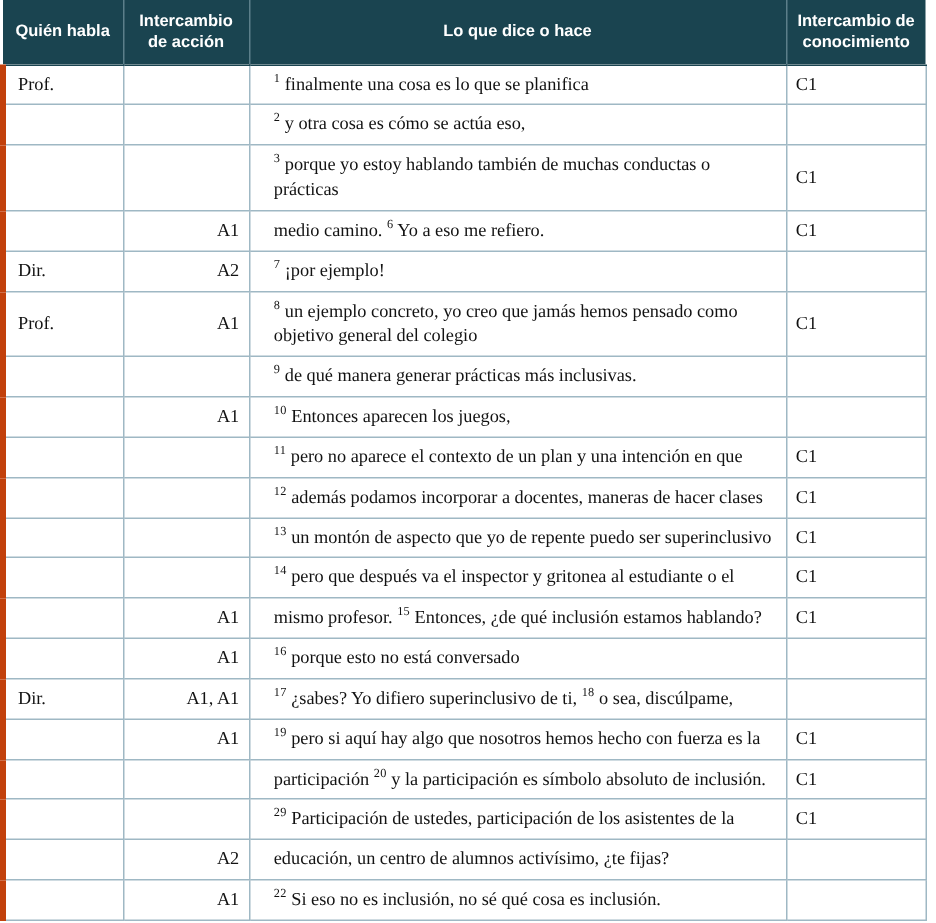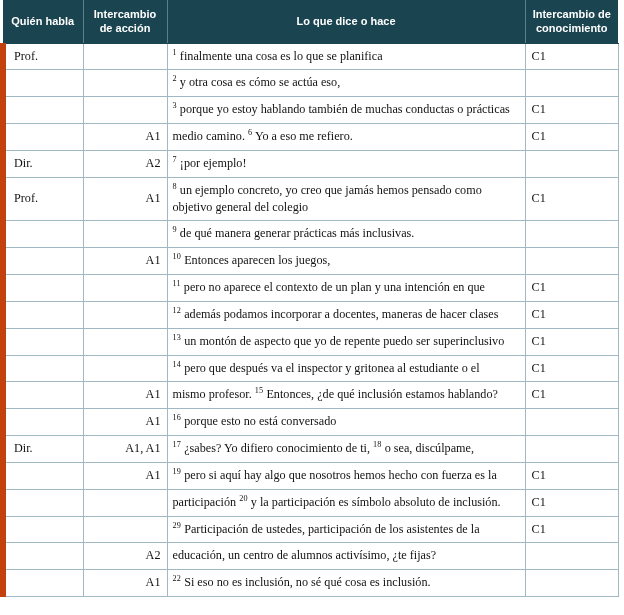--- a/index.html
+++ b/index.html
@@ -48,26 +48,26 @@
     border: 1px solid #9fb8c4;
     border-left: 0;
     font-size: 12.2px;
     line-height: 1.38;
     color: #121212;
     vertical-align: middle;
     padding: 4px 6px 5px 6px;
     box-sizing: border-box;
     background: #ffffff;
   }
-  tbody tr td:first-child { border-left: 6px solid #c2410c; }
+  tbody tr td:first-child { border-left: 4px solid #c2410c; }
   tbody tr:first-child td { border-top: 0; }
 
   td.speaker   { text-align: left;   padding-left: 8px; }
   td.action    { text-align: right; }
-  td.utterance { text-align: left;   padding-left: 5px; }
+  td.utterance { text-align: left;   padding-left: 16px; }
   td.knowledge { text-align: left; }
 
   .sup {
     font-size: 8.2px;
     vertical-align: super;
     line-height: 0;
     letter-spacing: 0.2px;
   }
 </style>
 </head>
@@ -169,21 +169,21 @@
       </tr>
       <tr>
         <td class="speaker"></td>
         <td class="action">A1</td>
         <td class="utterance"><sup class="sup">16</sup> <span>porque esto no está conversado</span> </td>
         <td class="knowledge"></td>
       </tr>
       <tr>
         <td class="speaker">Dir.</td>
         <td class="action">A1, A1</td>
-        <td class="utterance"><sup class="sup">17</sup> <span>¿sabes? Yo difiero conocimiento de ti,</span> <sup class="sup">18</sup> <span>o sea, discúlpame,</span> </td>
+        <td class="utterance"><sup class="sup">17</sup> <span>¿sabes? Yo difiero superinclusivo de ti,</span> <sup class="sup">18</sup> <span>o sea, discúlpame,</span> </td>
         <td class="knowledge"></td>
       </tr>
       <tr>
         <td class="speaker"></td>
         <td class="action">A1</td>
         <td class="utterance"><sup class="sup">19</sup> <span>pero si aquí hay algo que nosotros hemos hecho con fuerza es la</span> </td>
         <td class="knowledge">C1</td>
       </tr>
       <tr>
         <td class="speaker"></td>

